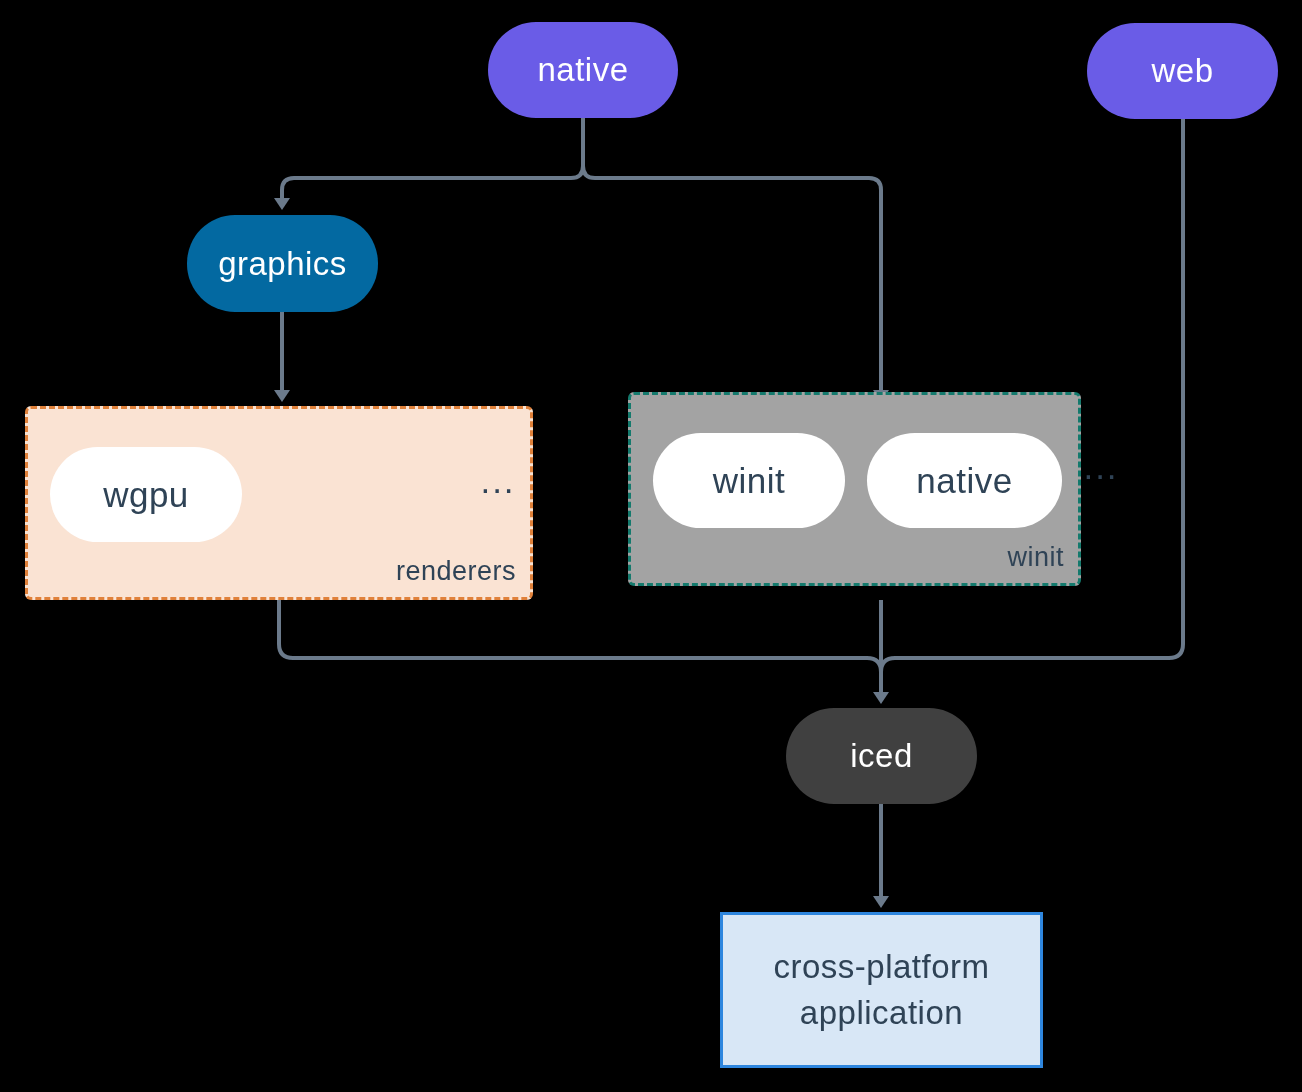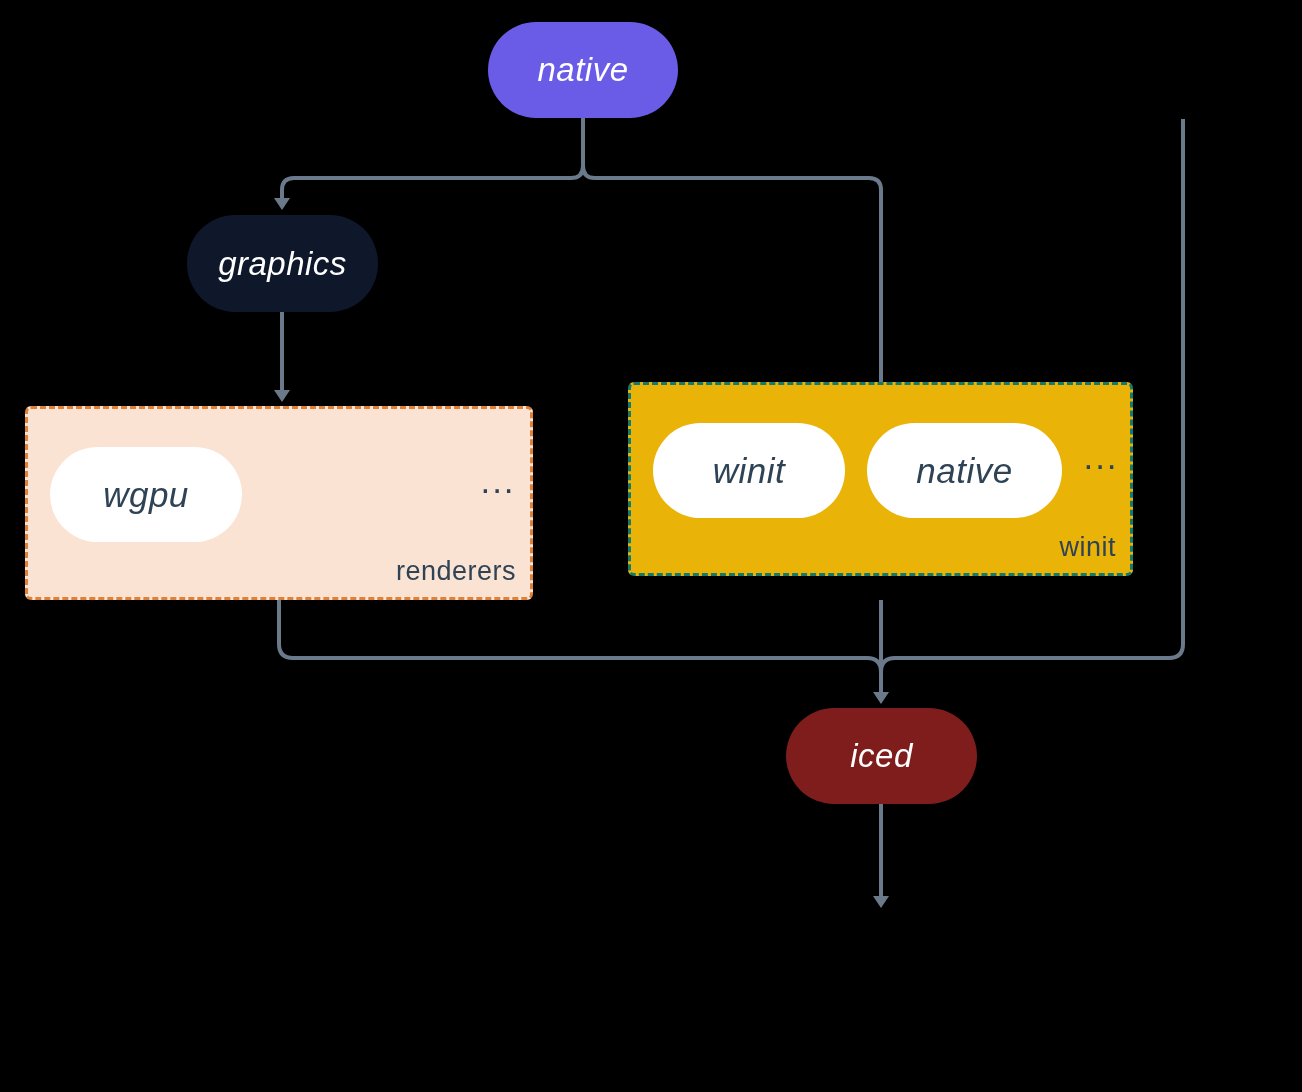--- a/index.html
+++ b/index.html
@@ -11,43 +11,42 @@
   }
   .canvas { position: absolute; left: 0; top: 0; width: 1302px; height: 1092px; }
   .edges { position: absolute; left: 0; top: 0; width: 1302px; height: 1092px; }
 
   .pill {
     position: absolute;
     border-radius: 48px;
     display: flex; align-items: center; justify-content: center;
     font-size: 33px; letter-spacing: 0.5px;
     color: #ffffff;
-    font-style: italic;
   }
   .pill.purple { background: #6a5ce7; }
-  .pill.orange { background: #0f172a; }
-  .pill.blue   { background: #7f1d1d; }
+  .pill.orange { background: #0369a1; }
+  .pill.blue   { background: #404040; }
   .pill.white  { background: #ffffff; color: #2f4356; font-size: 35px; }
 
   .node-native   { left: 488px; top: 22px;  width: 190px; height: 96px; }
   .node-web      { left: 1087px; top: 23px; width: 191px; height: 96px; }
   .node-graphics { left: 187px; top: 215px; width: 191px; height: 97px; }
   .node-iced     { left: 786px; top: 708px; width: 191px; height: 96px; }
 
   .group {
     position: absolute; width: 508px; height: 194px;
     border-radius: 6px;
   }
   .group.renderers {
     left: 25px; top: 406px;
     background: #fae3d3; border: 3px dashed #e0813a;
   }
   .group.shells {
-    left: 628px; top: 382px; width: 505px;
-    background: #eab308; border: 3px dashed #147a6d;
+    left: 628px; top: 392px; width: 453px;
+    background: #a3a3a3; border: 3px dashed #147a6d;
   }
   .group .pill { height: 95px; top: 24px; margin-top: 14px; }
   .group .pill-a { left: 22px;  width: 192px; }
   .group .pill-b { left: 236px; width: 195px; }
   .ellipsis {
     position: absolute; left: 440px; top: 24px; height: 95px; width: 60px;
     display: flex; align-items: center; justify-content: center;
     font-size: 35px; color: #2f4356; letter-spacing: 2px;
   }
   .group-label {
@@ -80,32 +79,37 @@
       <path d="M 282 312 L 282 391" marker-end="url(#arrowhead)"></path>
       <path d="M 279 600 L 279 644 Q 279 658 293 658 L 867 658 Q 881 658 881 672"></path>
       <path d="M 1183 119 L 1183 644 Q 1183 658 1169 658 L 895 658 Q 881 658 881 672"></path>
       <path d="M 881 600 L 881 693" marker-end="url(#arrowhead)"></path>
       <path d="M 881 804 L 881 897" marker-end="url(#arrowhead)"></path>
     </g>
   </svg>
 
   <div class="pill purple node-native">native</div>
 
+  <div class="pill purple node-web">web</div>
 
   <div class="pill orange node-graphics">graphics</div>
 
   <div class="group renderers">
     <div class="pill white pill-a">wgpu</div>
     <div class="ellipsis">...</div>
     <div class="group-label">renderers</div>
   </div>
 
   <div class="group shells">
     <div class="pill white pill-a">winit</div>
     <div class="pill white pill-b">native</div>
     <div class="ellipsis">...</div>
     <div class="group-label">winit</div>
   </div>
 
   <div class="pill blue node-iced">iced</div>
 
+  <div class="app-box">
+    <div>cross-platform</div>
+    <div>application</div>
+  </div>
 
 </div>
 
 </body></html>

